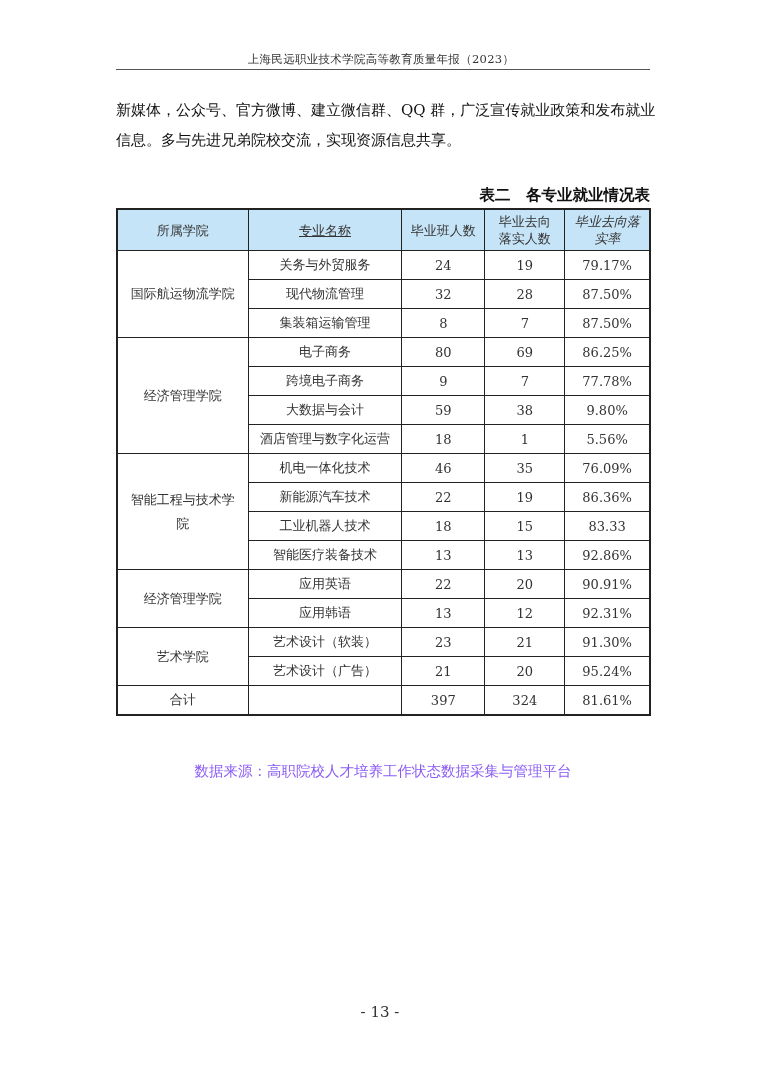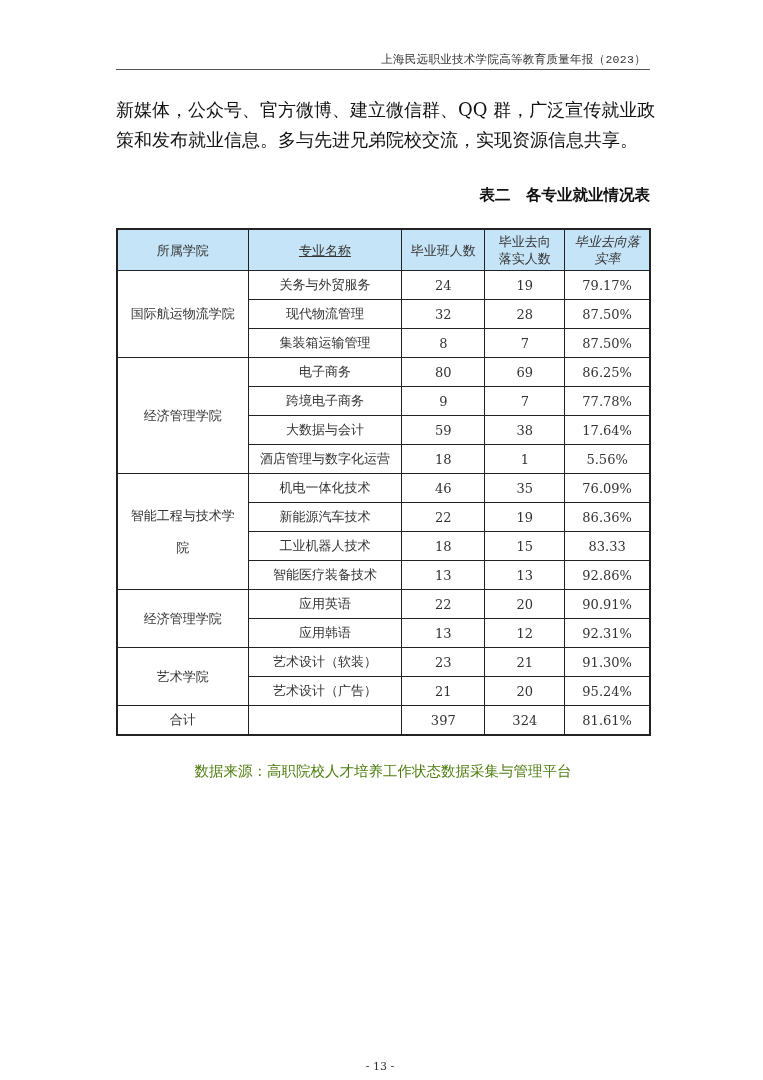--- a/index.html
+++ b/index.html
@@ -3,57 +3,56 @@
 <meta charset="utf-8">
 <style>
   html, body { margin: 0; padding: 0; background: #ffffff; }
   body {
     width: 763px; height: 1080px; position: relative; overflow: hidden;
     font-family: "DejaVu Serif", "Liberation Serif", serif;
     color: #222;
   }
   .running-header {
     position: absolute; left: 116px; top: 52px; width: 530px;
-    text-align: right; font-size: 11.5px; color: #333;
+    text-align: center; font-size: 11.5px; color: #333;
     letter-spacing: 0.3px;
-    font-family: Liberation Mono, monospace;
   }
   .header-rule {
     position: absolute; left: 116px; top: 69px; width: 534px; height: 0;
     border-top: 1px solid #555;
   }
   .para {
     position: absolute; left: 116px; top: 95px; width: 540px;
-    font-size: 18px; line-height: 30px; color: #111;
+    font-size: 15px; line-height: 30px; color: #111;
   }
   .table-title {
     position: absolute; left: 116px; top: 185px; width: 534px;
     text-align: right; font-size: 15.5px; font-weight: bold; color: #111;
     font-family: "DejaVu Sans", "Liberation Sans", sans-serif;
   }
   table.emp {
-    position: absolute; left: 116px; top: 228px; width: 535px;
+    position: absolute; left: 116px; top: 208px; width: 535px;
     border-collapse: collapse; font-size: 13px; color: #333;
   }
   table.emp th, table.emp td {
     border: 1px solid #222; text-align: center; vertical-align: middle;
     padding: 0 2px; font-weight: normal;
   }
   table.emp th { background: #c6e4f7; height: 40px; line-height: 17px; }
   table.emp td { height: 28px; }
   table.emp { border: 2px solid #222; }
   .c1 { width: 127px; } .c2 { width: 160px; text-decoration: underline; } .c3 { width: 83px; margin-top: 24px; }
   .c4 { width: 76px; } .c5 { width: 81px; }
   .source {
     position: absolute; left: 116px; top: 762px; width: 534px;
-    text-align: center; font-size: 14.5px; color: #4d7c0f;
+    text-align: center; font-size: 14.5px; color: #8b5cf6;
   }
   .page-num {
-    position: absolute; left: 330px; top: 1060px; width: 100px;
-    text-align: center; font-size: 11px; color: #333;
+    position: absolute; left: 330px; top: 1003px; width: 100px;
+    text-align: center; font-size: 15px; color: #333;
   }
 </style>
 </head>
 <body>
 
 <div class="running-header">上海民远职业技术学院高等教育质量年报（2023）</div>
 <div class="header-rule"></div>
 
 <div class="para">新媒体，公众号、官方微博、建立微信群、QQ 群，广泛宣传就业政策和发布就业信息。多与先进兄弟院校交流，实现资源信息共享。</div>
 
@@ -101,31 +100,31 @@
     <tr>
       <td>跨境电子商务</td>
       <td>9</td>
       <td>7</td>
       <td>77.78%</td>
     </tr>
     <tr>
       <td>大数据与会计</td>
       <td>59</td>
       <td>38</td>
-      <td>17.64%</td>
+      <td>9.80%</td>
     </tr>
     <tr>
       <td>酒店管理与数字化运营</td>
       <td>18</td>
       <td>1</td>
       <td>5.56%</td>
     </tr>
 
     <tr>
-      <td rowspan="4"><span style="display:inline-block;width:112px;line-height:32px;text-align:center;">智能工程与技术学院</span></td>
+      <td rowspan="4"><span style="display:inline-block;width:112px;line-height:24px;text-align:center;">智能工程与技术学院</span></td>
       <td>机电一体化技术</td>
       <td>46</td>
       <td>35</td>
       <td>76.09%</td>
     </tr>
     <tr>
       <td>新能源汽车技术</td>
       <td>22</td>
       <td>19</td>
       <td>86.36%</td>

